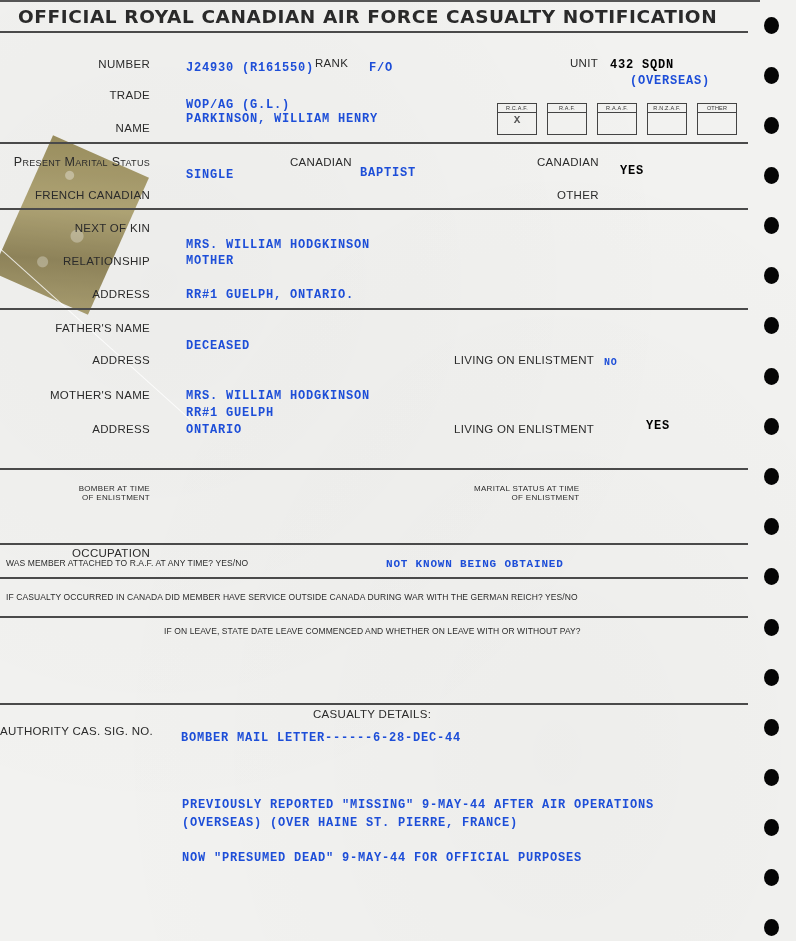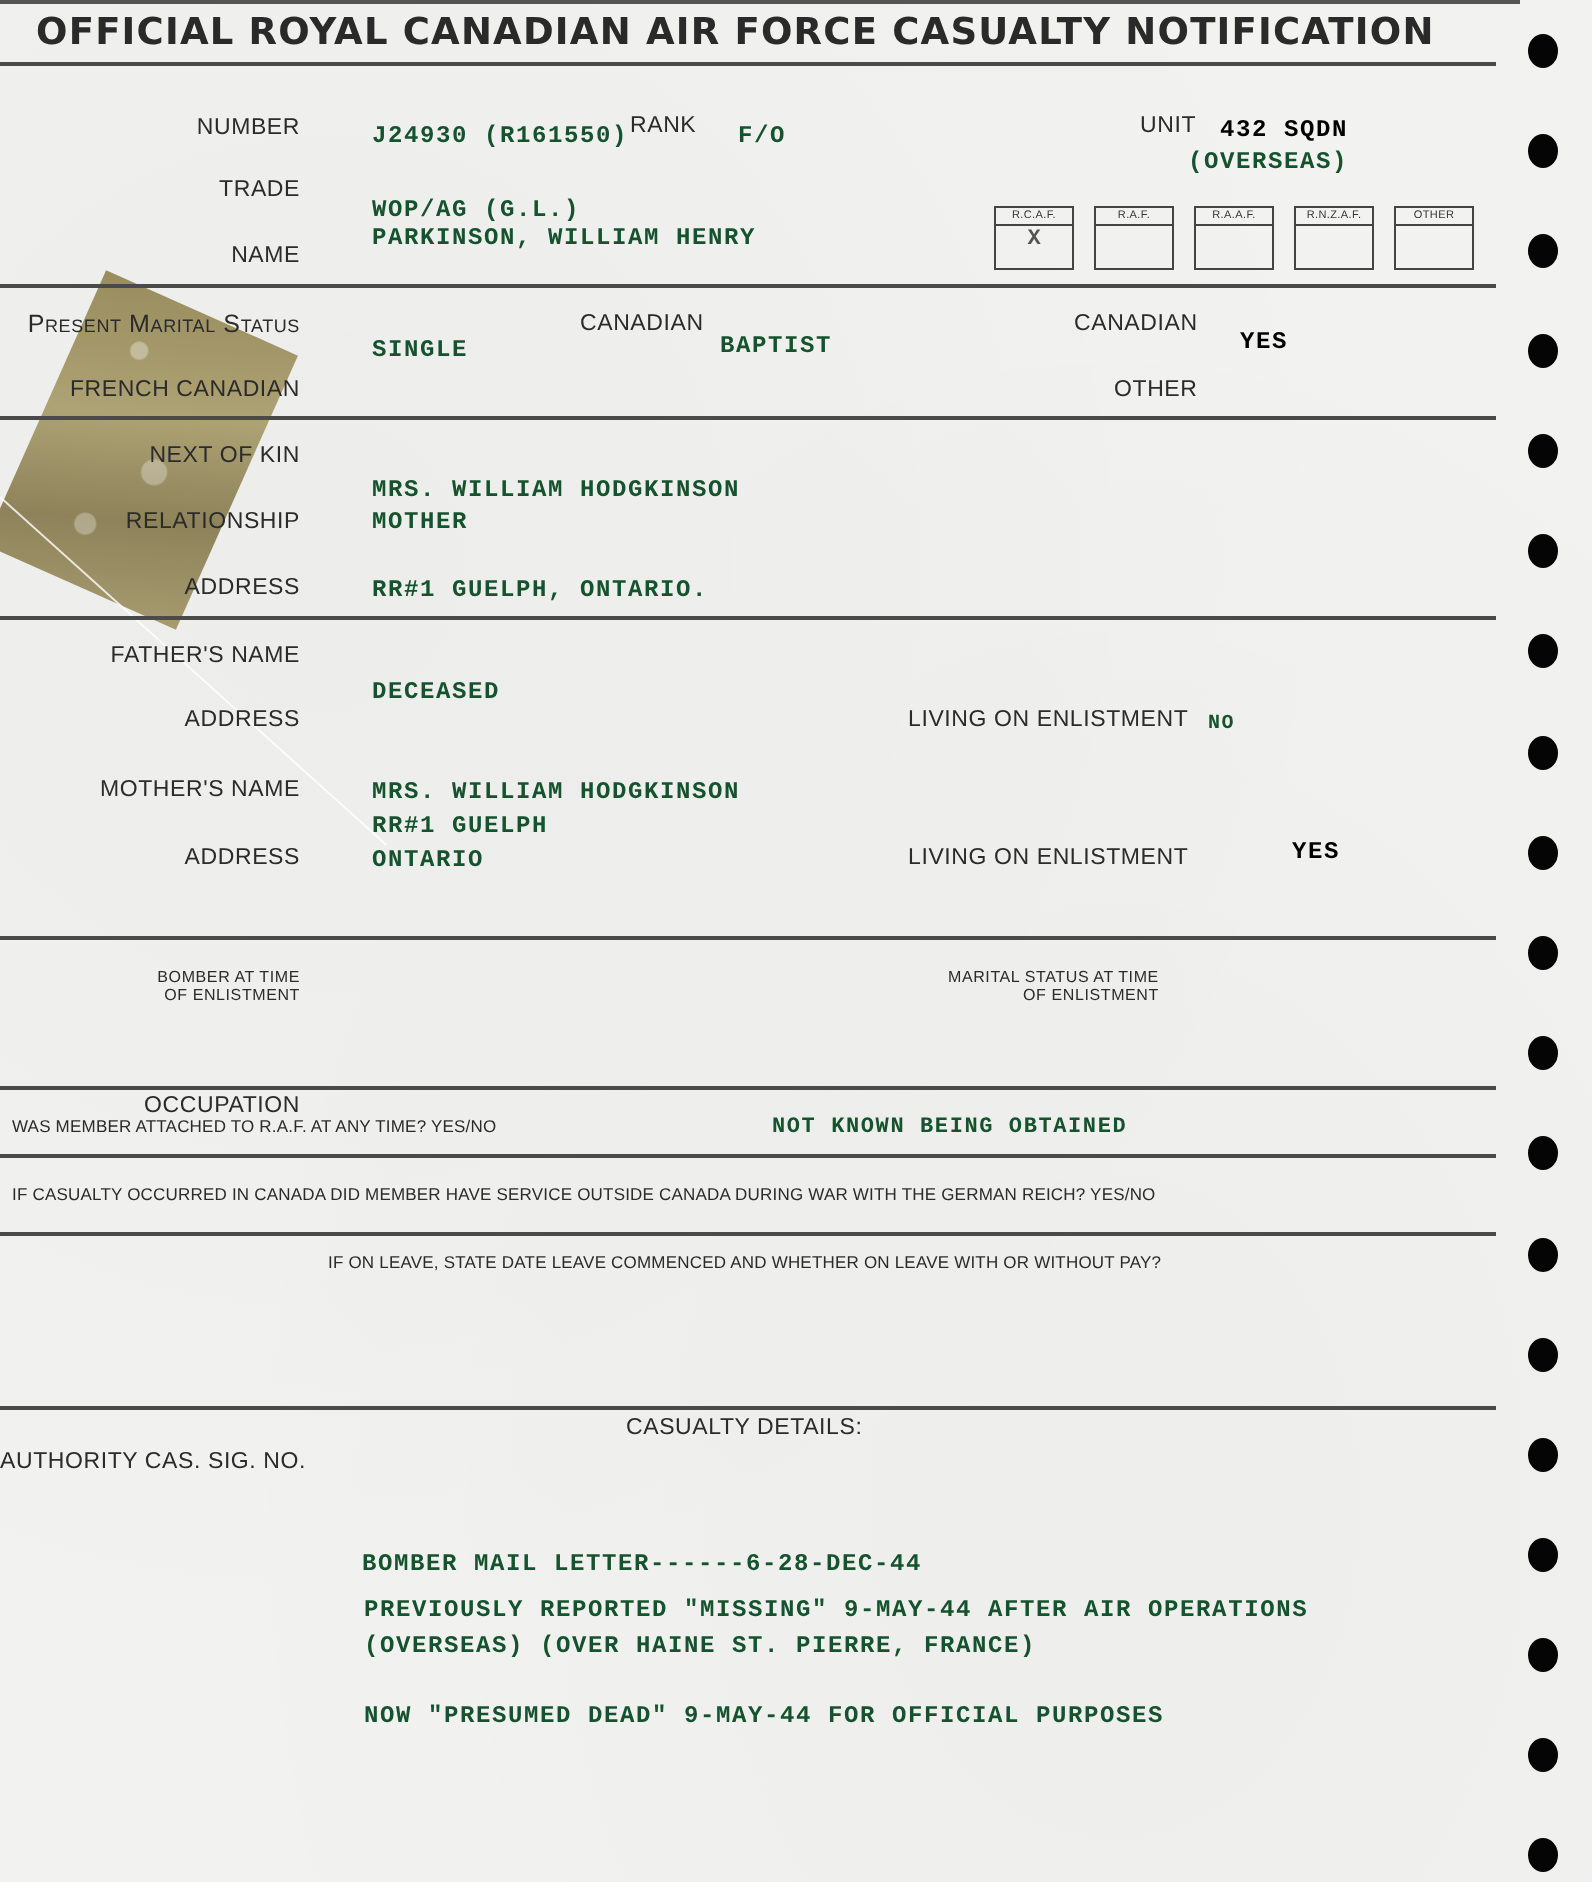--- a/index.html
+++ b/index.html
@@ -22,21 +22,21 @@
   .lbl {
     position: absolute; font-family: "Liberation Sans", sans-serif; font-size: 11.5px;
     color: #2b2b2b; white-space: nowrap; letter-spacing: 0.3px;
   }
   .lbl.r { text-align: right; }
   .lbl.sm { font-size: 8.5px; letter-spacing: 0.1px; }
   .lbl.xs { font-size: 8px; line-height: 9px; }
   .lbl.sc { font-variant: small-caps; font-size: 12.5px; }
   .tw {
     position: absolute; font-family: "Liberation Mono", monospace; font-weight: bold;
-    font-size: 12px; color: #14532d; white-space: nowrap; letter-spacing: 0.8px;
+    font-size: 12px; color: #1d4ed8; white-space: nowrap; letter-spacing: 0.8px;
     filter: blur(0.35px);
   }
   .tw.dark { color: #000000; }
   .hole {
     position: absolute; left: 764px; width: 15px; height: 17px; border-radius: 50%;
     background: #050505;
   }
   .box {
     position: absolute; top: 103px; width: 38px; height: 30px; border: 1px solid #444;
     background: transparent;
@@ -74,21 +74,21 @@
 
 <div class="abs title">OFFICIAL ROYAL CANADIAN AIR FORCE CASUALTY NOTIFICATION</div>
 <div class="rule" style="top:31px;"></div>
 
 <div class="lbl r" style="right:646px; top:58px;">NUMBER</div>
 <div class="tw" style="left:186px; top:61px;">J24930 (R161550)</div>
 <div class="lbl" style="left:315px; top:57px;">RANK</div>
 <div class="tw" style="left:369px; top:61px;">F/O</div>
 <div class="lbl" style="left:570px; top:57px;">UNIT</div>
 <div class="tw dark" style="left:610px; top:58px;">432 SQDN</div>
-<div class="tw" style="left:594px; top:74px;text-align:right;">(OVERSEAS)</div>
+<div class="tw" style="left:630px; top:74px;text-align:right;">(OVERSEAS)</div>
 
 <div class="lbl r" style="right:646px; top:89px;">TRADE</div>
 <div class="tw" style="left:186px; top:98px;">WOP/AG (G.L.)</div>
 <div class="lbl r" style="right:646px; top:122px;">NAME</div>
 <div class="tw" style="left:186px; top:112px;">PARKINSON, WILLIAM HENRY</div>
 
 <div class="box" style="left:497px;">
   <div class="hd">R.C.A.F.</div>
   <div class="mk">X</div>
 </div>
@@ -167,21 +167,21 @@
 <div class="lbl sm" style="left:6px; top:592px;">IF CASUALTY OCCURRED IN CANADA DID MEMBER HAVE SERVICE OUTSIDE CANADA DURING WAR WITH THE GERMAN REICH?  YES/NO</div>
 
 <div class="rule" style="top:616px;"></div>
 
 <div class="lbl sm" style="left:140px; top:626px;margin-left:24px;">IF ON LEAVE, STATE DATE LEAVE COMMENCED AND WHETHER ON LEAVE WITH OR WITHOUT PAY?</div>
 
 <div class="rule" style="top:703px;"></div>
 
 <div class="lbl" style="left:313px; top:708px;">CASUALTY DETAILS:</div>
 <div class="lbl" style="left:0px; top:725px;">AUTHORITY CAS. SIG. NO.</div>
-<div class="tw" style="left:181px; top:731px;margin-top:44px;">BOMBER MAIL LETTER------6-28-DEC-44</div>
+<div class="tw" style="left:181px; top:731px;">BOMBER MAIL LETTER------6-28-DEC-44</div>
 
 <div class="tw" style="left:182px; top:798px;">PREVIOUSLY REPORTED "MISSING" 9-MAY-44 AFTER AIR OPERATIONS</div>
 <div class="tw" style="left:182px; top:816px;">(OVERSEAS) (OVER HAINE ST. PIERRE, FRANCE)</div>
 <div class="tw" style="left:182px; top:851px;">NOW "PRESUMED DEAD" 9-MAY-44 FOR OFFICIAL PURPOSES</div>
 
 <div class="hole" style="top:17px;"></div>
 <div class="hole" style="top:67px;"></div>
 <div class="hole" style="top:117px;"></div>
 <div class="hole" style="top:167px;"></div>
 <div class="hole" style="top:217px;"></div>

